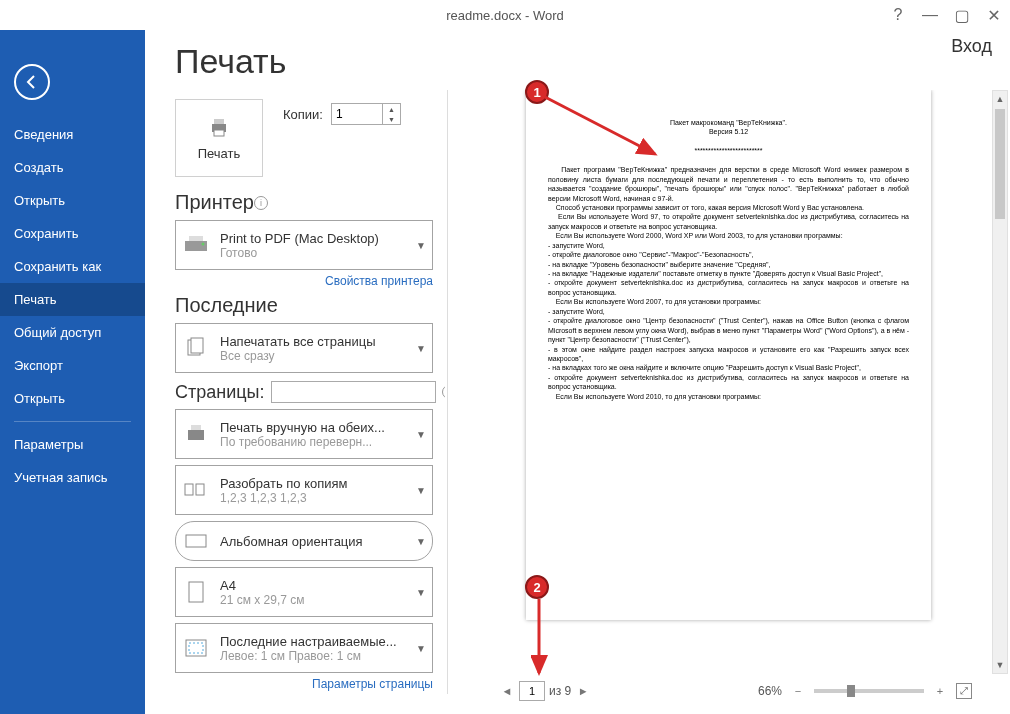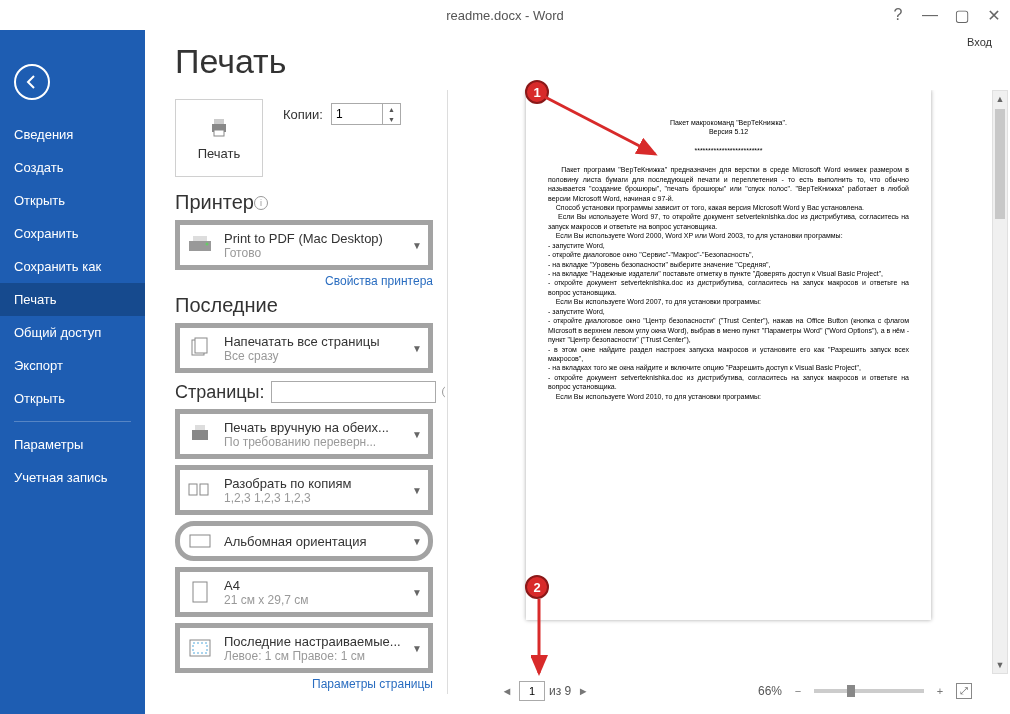--- a/index.html
+++ b/index.html
@@ -2,21 +2,21 @@
 <html><head>
 <meta charset="utf-8">
 <style>
 * { margin: 0; padding: 0; box-sizing: border-box; font-family: "Segoe UI", Arial, sans-serif; }
 body { width: 1010px; height: 714px; background: #fff; overflow: hidden; position: relative; }
 
 .titlebar { height: 30px; background: #fff; display: flex; align-items: center; position: relative; }
 .title-center { position: absolute; left: 50%; transform: translateX(-50%); font-size: 13px; color: #555; }
 .title-right { position: absolute; right: 6px; display: flex; gap: 12px; align-items: center; }
 .win-btn { width: 20px; height: 20px; display: flex; align-items: center; justify-content: center; color: #666; font-size: 16px; cursor: pointer; }
-.login-link { position: absolute; right: 18px; top: 36px; font-size: 11px; color: #333; cursor: pointer; }
+.login-link { position: absolute; right: 18px; top: 36px; font-size: 18px; color: #333; cursor: pointer; }
 
 .main { display: flex; height: 684px; }
 
 .sidebar { width: 145px; background: #1e5db2; color: #fff; padding-top: 26px; }
 .back-btn { width: 36px; height: 36px; border: 2px solid #fff; border-radius: 50%; margin: 8px 0 18px 14px; display: flex; align-items: center; justify-content: center; cursor: pointer; }
 .side-item { padding: 9px 14px; font-size: 13px; cursor: pointer; }
 .side-item.active { background: #164a8e; }
 .side-sep { height: 1px; background: rgba(255,255,255,0.25); margin: 6px 14px; }
 
 .content { flex: 1; display: flex; background: #fff; }
@@ -30,21 +30,21 @@
 .copies-row { display: flex; align-items: center; gap: 8px; font-size: 13px; color: #333; margin-top: 4px; }
 .spinner { width: 70px; height: 22px; border: 1px solid #aaa; display: flex; }
 .spinner input { width: 50px; border: none; padding: 0 4px; font-size: 12px; outline: none; }
 .spin-arrows { width: 18px; border-left: 1px solid #aaa; display: flex; flex-direction: column; }
 .spin-arrows div { flex: 1; display: flex; align-items: center; justify-content: center; font-size: 7px; color: #555; cursor: pointer; }
 
 .sec-head { display: flex; align-items: center; justify-content: flex-start; margin-top: 6px; }
 .sec-title { font-size: 20px; color: #333; font-weight: 400; }
 .info-icon { width: 14px; height: 14px; border: 1px solid #999; border-radius: 50%; font-size: 9px; color: #999; display: flex; align-items: center; justify-content: center; cursor: pointer; }
 
-.dropdown { height: 50px; border: 5px solid #a3a3a3; margin-top: 6px; display: flex; align-items: center; padding: 0 6px; gap: 10px; cursor: pointer; position: relative; }
+.dropdown { height: 50px; border: 1px solid #a3a3a3; margin-top: 6px; display: flex; align-items: center; padding: 0 6px; gap: 10px; cursor: pointer; position: relative; }
 .dropdown.thin { height: 40px; border-radius: 19px; }
 .dd-icon { width: 28px; height: 28px; display: flex; align-items: center; justify-content: center; flex-shrink: 0; }
 .dd-text { flex: 1; overflow: hidden; }
 .dd-line1 { font-size: 13px; color: #333; white-space: nowrap; overflow: hidden; text-overflow: ellipsis; }
 .dd-line2 { font-size: 12px; color: #999; white-space: nowrap; overflow: hidden; text-overflow: ellipsis; }
 .dd-arrow { font-size: 10px; color: #666; }
 
 .link-right { text-align: right; font-size: 12px; color: #2a6dc0; margin-top: 4px; cursor: pointer; }
 
 .pages-row { display: flex; align-items: center; margin-top: 8px; gap: 6px; }

